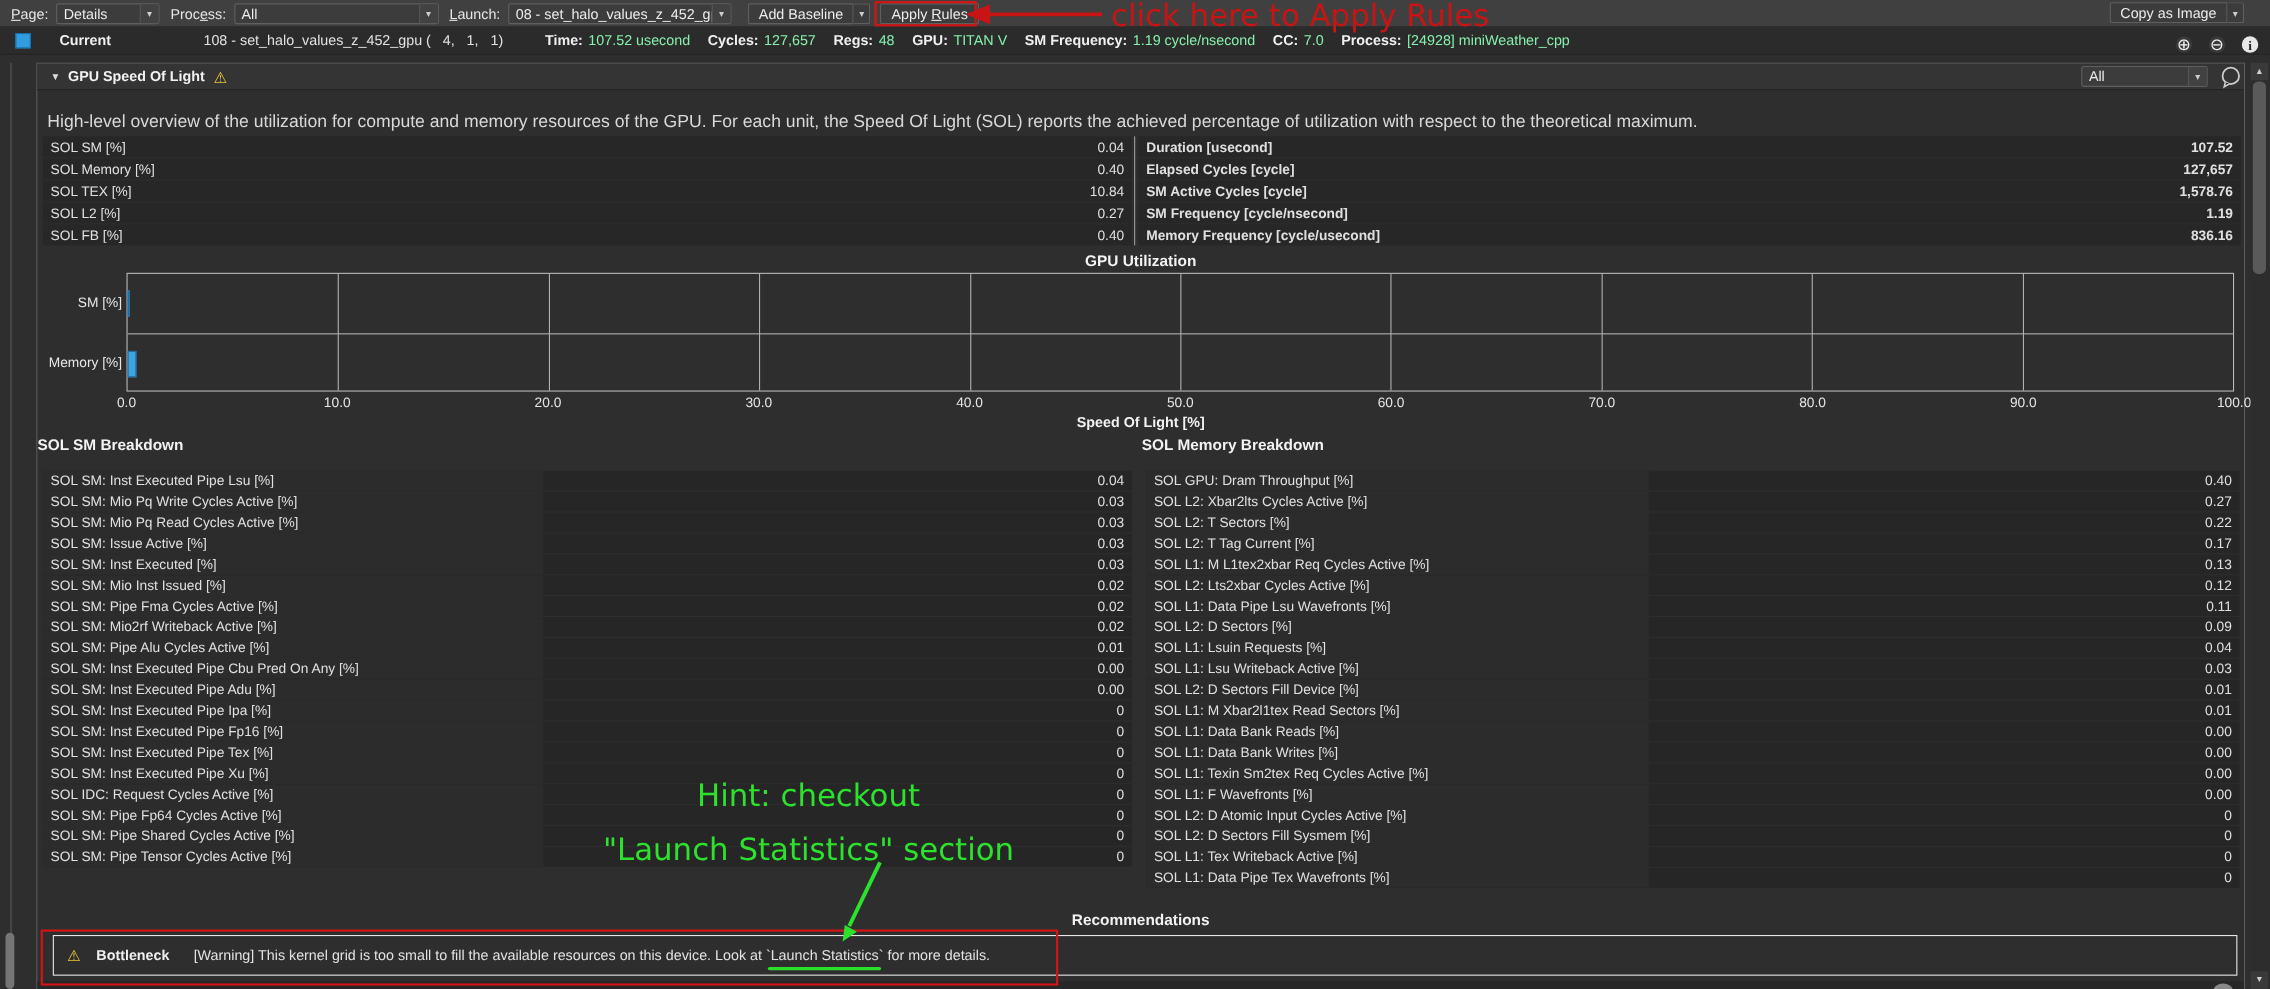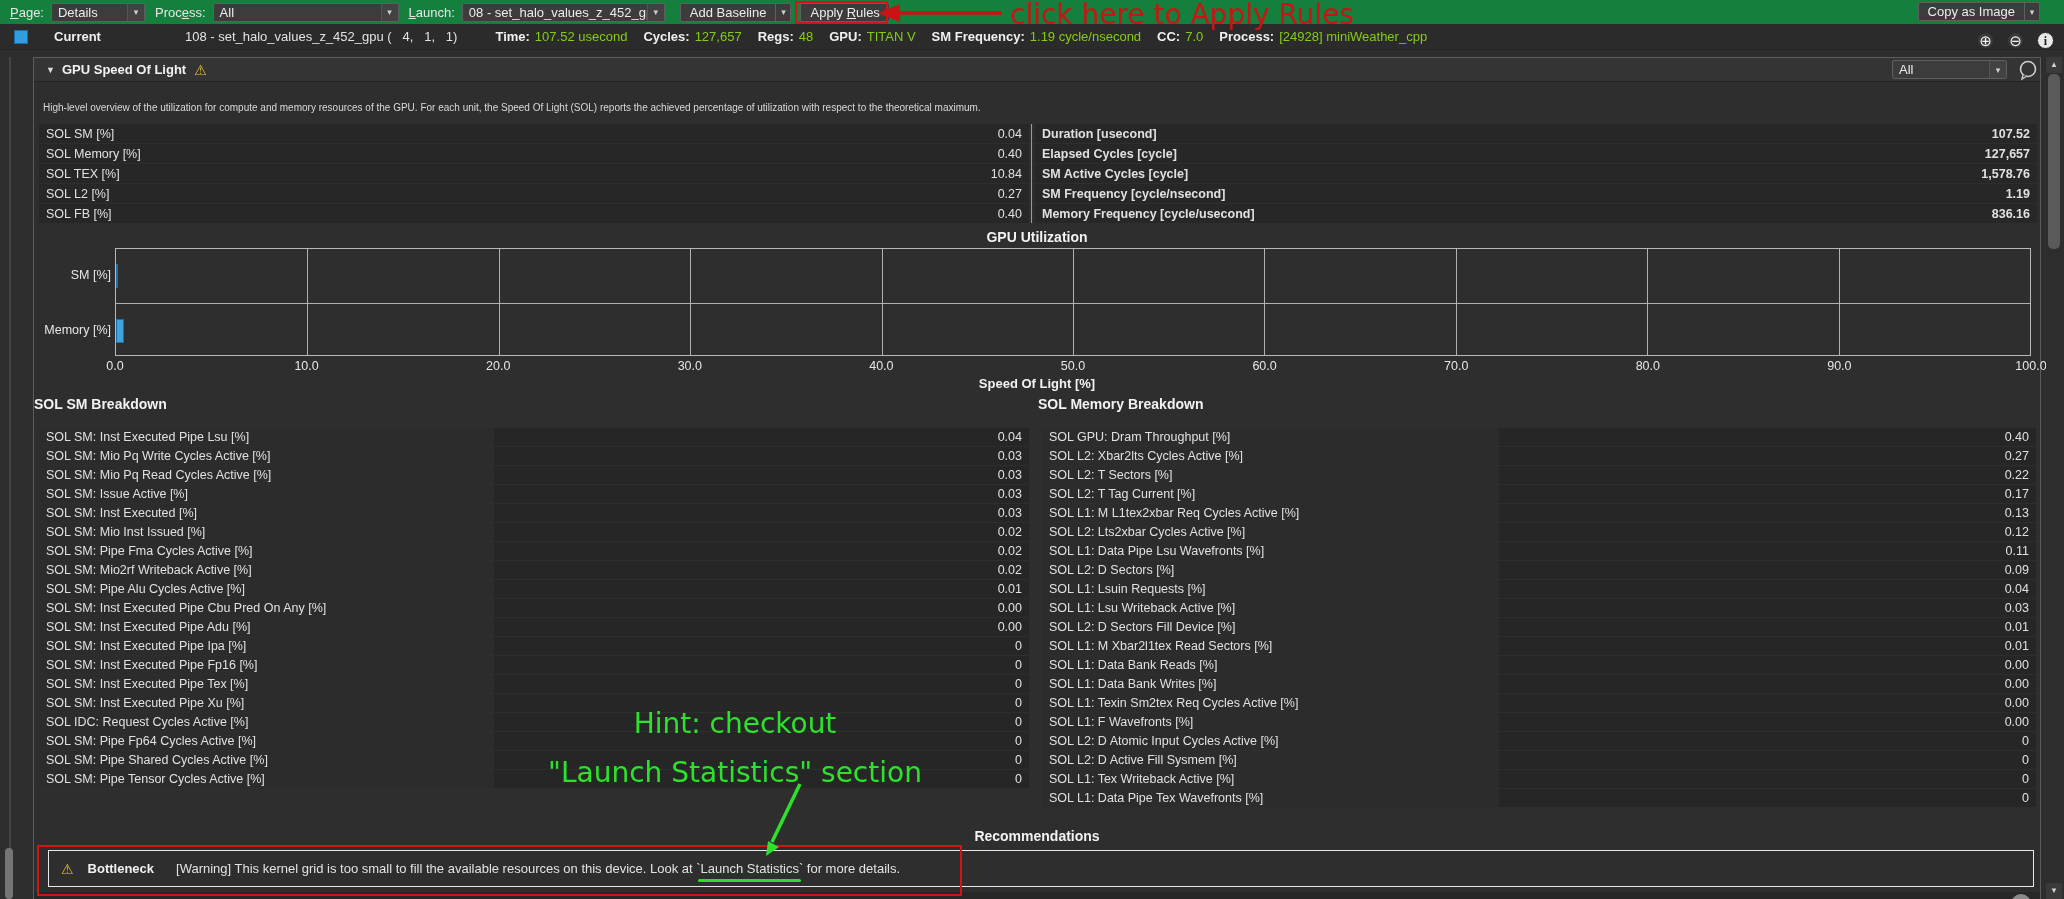--- a/index.html
+++ b/index.html
@@ -4,21 +4,21 @@
 <style>
   * { margin:0; padding:0; box-sizing:border-box; }
   html,body { background:#222; }
   .screen {
     position:relative; width:2064px; height:899px; overflow:hidden;
     background:#2e2e2e; font-family:"Liberation Sans", sans-serif;
     color:#dedede; font-size:13px;
   }
   
   .toolbar { position:absolute; left:0; top:0; width:2064px; height:24px;
-    background:#15803d; display:flex; align-items:center; }
+    background:#404040; display:flex; align-items:center; }
   .tb-label { margin-left:10px; color:#e6e6e6; white-space:nowrap; }
   .combo { height:19px; background:#3c3c3c; border:1px solid #5f5f5f; border-radius:2px;
     display:flex; align-items:center; margin-left:7px; color:#ececec; }
   .combo .cval { padding:12px 6px; white-space:nowrap; overflow:hidden; flex:1; }
   .combo .dd { width:17px; height:100%; border-left:1px solid #555; display:flex;
     align-items:center; justify-content:center; font-size:9px; color:#cfcfcf; background:#424242; }
   .btn { height:19px; background:#3c3c3c; border:1px solid #5f5f5f; border-radius:2px;
     display:flex; align-items:center; padding:0 9px; color:#ececec; white-space:nowrap; }
   .split-arrow { height:19px; width:15px; background:#3c3c3c; border:1px solid #5f5f5f;
     border-left:none; border-radius:0 2px 2px 0; display:flex; align-items:center;
@@ -26,38 +26,38 @@
   .copy-group { position:absolute; right:24px; top:2px; display:flex; }
   u { text-decoration:underline; }
   
   .current-row { position:absolute; left:0; top:24px; width:2064px; height:26px;
     background:#2b2b2b; border-bottom:1px solid #242424; display:flex; align-items:center; }
   .chip { width:14px; height:14px; margin-left:14px; border:1px solid #1b6ea8; }
   .cur-label { font-weight:bold; margin-left:26px; color:#f0f0f0; }
   .kernel-name { margin-left:84px; white-space:pre; color:#e2e2e2; }
   .stats { display:flex; margin-left:22px; }
   .stats .sl { font-weight:bold; margin-left:16px; color:#f0f0f0; white-space:nowrap; }
-  .stats .sv { margin-left:5px; color:#84cc16; white-space:nowrap; }
+  .stats .sv { margin-left:5px; color:#86efac; white-space:nowrap; }
   .zoom-btns { position:absolute; right:10px; top:32px; display:flex; gap:13px; }
   .zbtn { width:17px; height:17px; border-radius:50%; background:#3a3a3a; border:1px solid #2a2a2a;
     color:#f2f2f2; font-size:15px; line-height:15px; text-align:center; }
   .zbtn.info { background:#e8e8e8; color:#222; font-weight:bold; font-size:12px;
     font-family:"Liberation Serif", serif; line-height:16px; }
   
   .panel { position:absolute; left:33px; top:57px; width:2008px; height:842px;
     border:1px solid #5c5c5c; background:#2e2e2e; }
   .section-header { position:absolute; left:0; top:0; width:100%; height:24px;
     background:#343434; border-bottom:1px solid #232323; display:flex; align-items:center; }
   .tri { font-size:9px; margin-left:12px; color:#dcdcdc; }
   .section-title { font-weight:bold; margin-left:7px; color:#f2f2f2; font-size:13px; }
   .warn { color:#e7c63a; font-size:14px; margin-left:8px; }
   .filter-combo { position:absolute; left:1851px; top:2px; width:115px; }
   .comment-btn { position:absolute; left:1983px; top:1px; width:22px; height:22px; }
   .comment-btn svg { display:block; }
-  .description { position:absolute; left:9px; top:44px; color:#d9d9d9; font-size:10px; }
+  .description { position:absolute; left:9px; top:44px; color:#d9d9d9; font-size:16px; }
   
   .metrics { position:absolute; left:5px; top:66px; width:1998px; }
   .mcol { position:absolute; top:0; }
   .mcol.l { left:0; width:990px; }
   .mcol.r { left:996px; width:1002px;font-weight:bold; }
   .vdiv { position:absolute; left:992px; top:0; width:1px; height:99px; background:#9a9a9a; }
   .mrow { height:19px; margin-bottom:1px; background:#272727; display:flex; align-items:center; }
   .mrow .ml { padding-left:7px; flex:1; white-space:nowrap; font-size:12.5px; color:#e0e0e0; }
   .mrow .mv { padding-right:7px; text-align:right; font-size:12.5px; color:#e0e0e0; }
   
@@ -431,21 +431,21 @@
         </div>
         <div class="brow">
           <div class="bl">SOL L1: F Wavefronts [%]</div>
           <div class="bv">0.00</div>
         </div>
         <div class="brow">
           <div class="bl">SOL L2: D Atomic Input Cycles Active [%]</div>
           <div class="bv">0</div>
         </div>
         <div class="brow">
-          <div class="bl">SOL L2: D Active Fill Sysmem [%]</div>
+          <div class="bl">SOL L2: D Sectors Fill Sysmem [%]</div>
           <div class="bv">0</div>
         </div>
         <div class="brow">
           <div class="bl">SOL L1: Tex Writeback Active [%]</div>
           <div class="bv">0</div>
         </div>
         <div class="brow">
           <div class="bl">SOL L1: Data Pipe Tex Wavefronts [%]</div>
           <div class="bv">0</div>
         </div>

